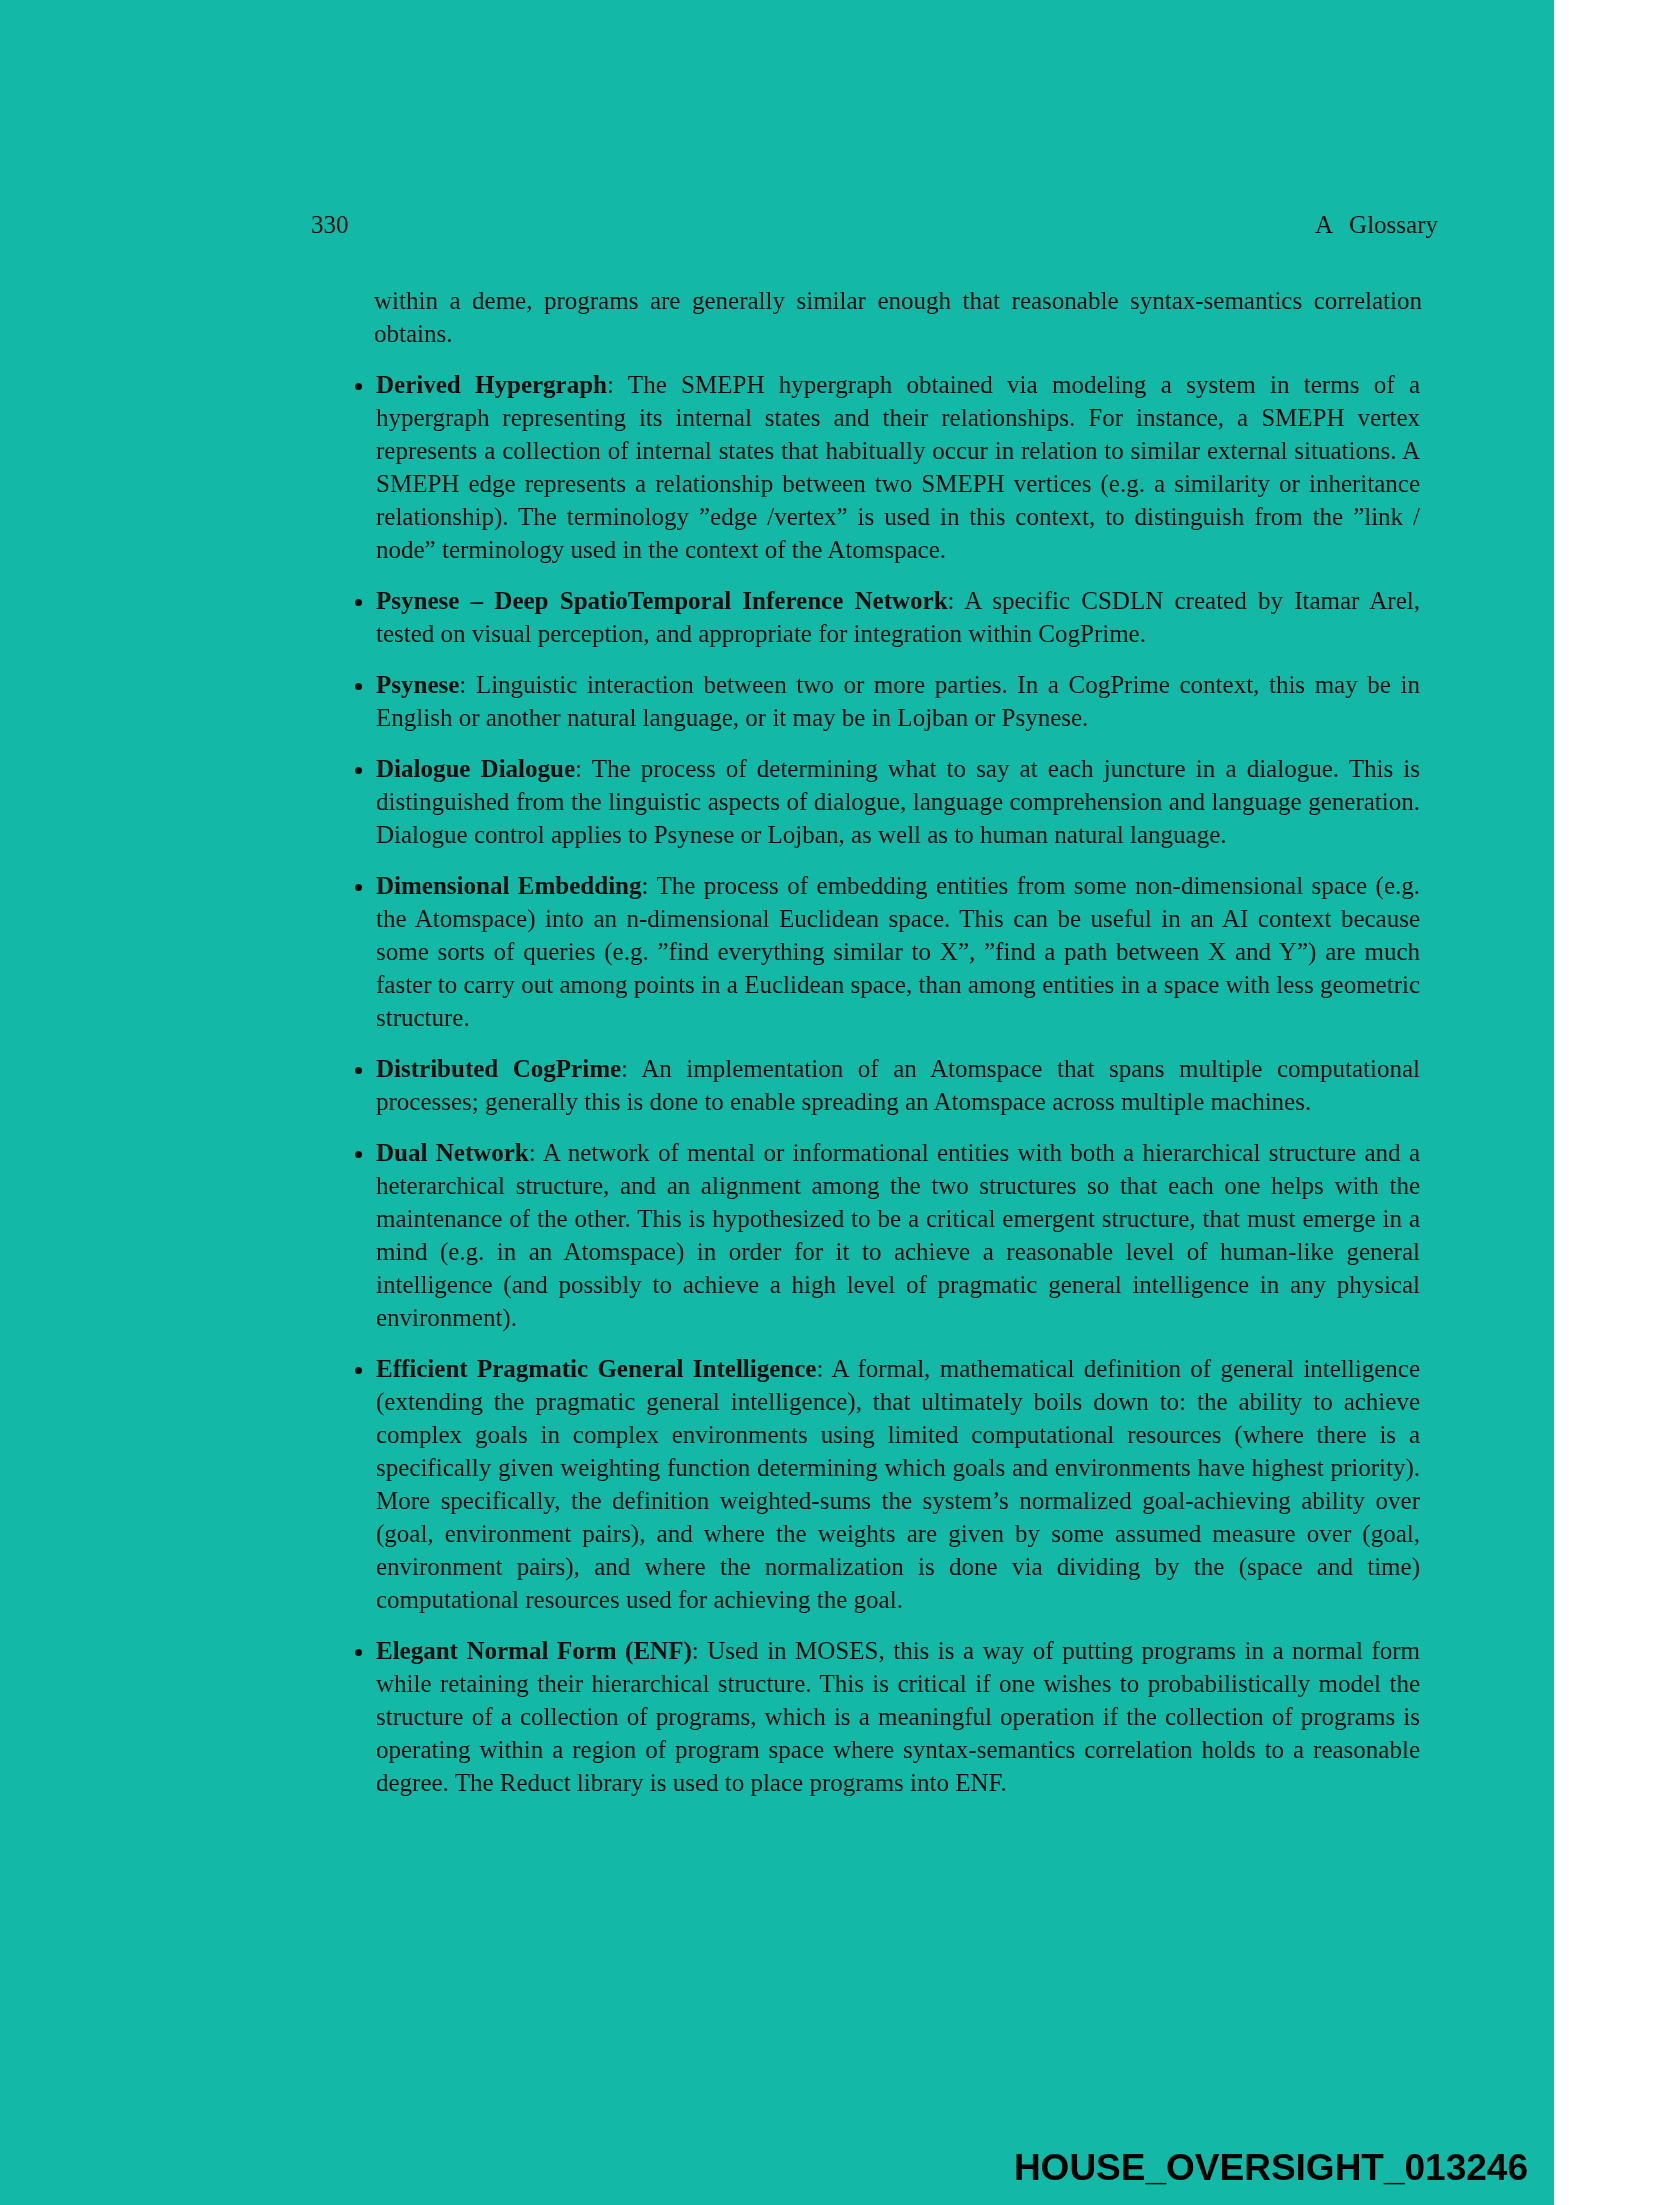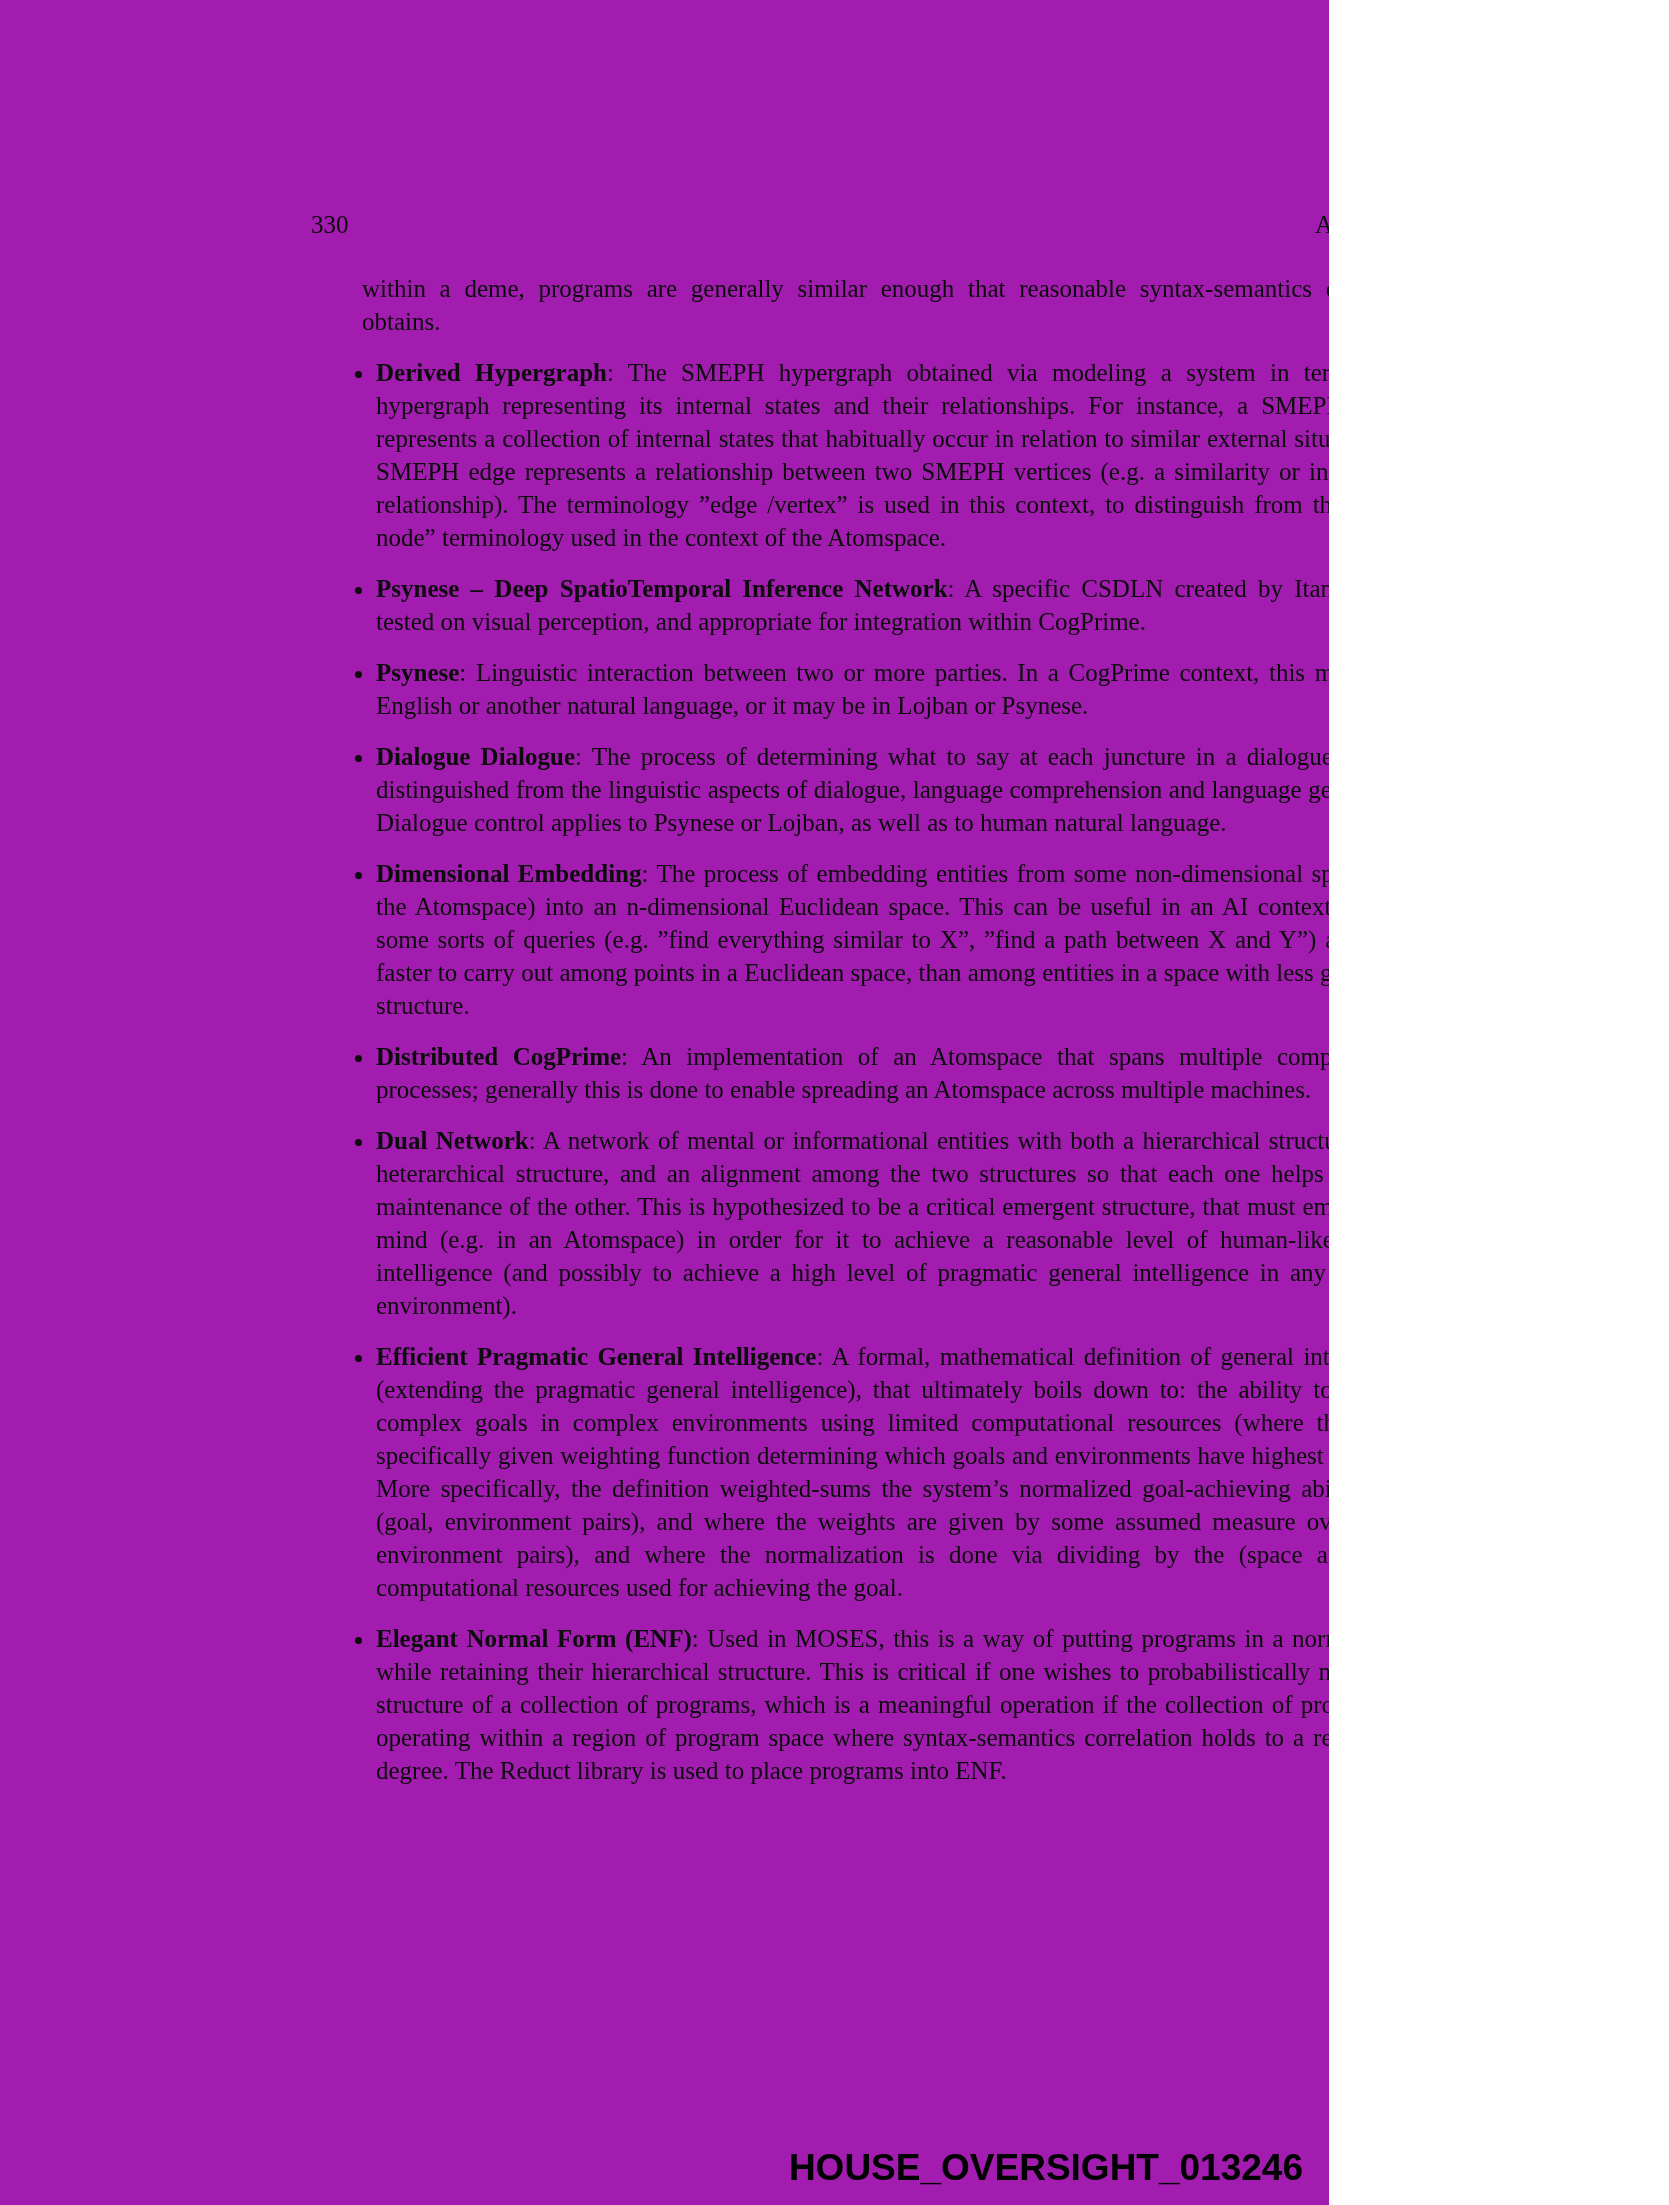--- a/index.html
+++ b/index.html
@@ -1,20 +1,20 @@
 <!DOCTYPE html>
 <html style="font-size:10.5px"><head>
 <meta charset="utf-8">
 <style>
   html, body { margin: 0; padding: 0; background: #ffffff; }
   .page {
     position: relative;
-    width: 1329px;
+    width: 1554px;
     height: 2205px;
-    background: #a21caf;
+    background: #14b8a6;
     color: #0c0c0c;
     font-family: "Liberation Serif", serif;
     overflow: hidden;
   }
   .header {
     position: absolute;
     top: 210px;
     left: 311px;
     width: 1127px;
     display: flex;
@@ -25,21 +25,21 @@
   .running-header { word-spacing: 0.45em; }
   .body-block {
     position: absolute;
     top: 268px;
     left: 358px;
     width: 1080px;
     font-size: 25px;
     line-height: 33px;
     text-align: justify;
   }
-  .intro { margin: 4px; }
+  .intro { margin: 16px; }
   ul.glossary {
     margin: 0;
     padding: 0;
     list-style: disc outside;
   }
   ul.glossary li { margin: 18px; padding: 0; }
   .term { font-weight: bold; }
   .stamp {
     position: absolute;
     right: 26px;

